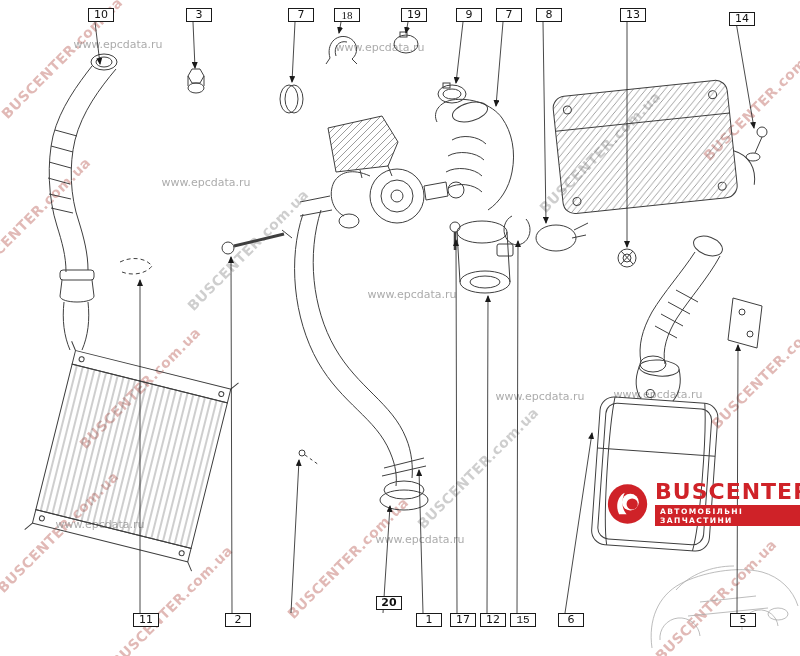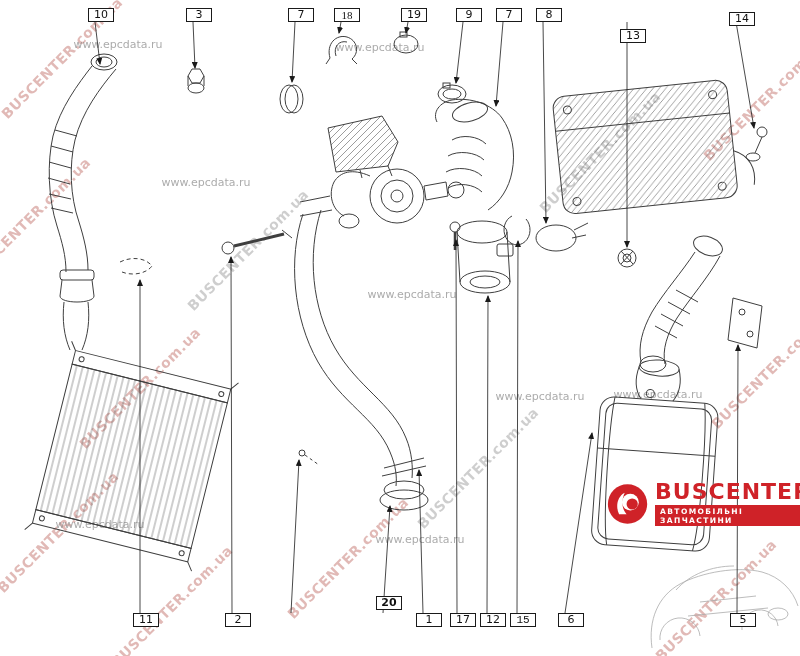--- a/index.html
+++ b/index.html
@@ -249,21 +249,21 @@
   </div>
 
 <div class="callout-box" style="left: 88px; top: 8px;">10</div>
     <div class="callout-box" style="left: 186px; top: 8px;">3</div>
     <div class="callout-box" style="left: 288px; top: 8px;">7</div>
     <div class="callout-box" style="left: 334px; top: 8px; font-family: Liberation Serif, serif;">18</div>
     <div class="callout-box" style="left: 401px; top: 8px;">19</div>
     <div class="callout-box" style="left: 456px; top: 8px;">9</div>
     <div class="callout-box" style="left: 496px; top: 8px;">7</div>
     <div class="callout-box" style="left: 536px; top: 8px;">8</div>
-    <div class="callout-box" style="left: 620px; top: 8px; margin-top: 21px;">13</div>
+    <div class="callout-box" style="left: 620px; top: 8px;">13</div>
     <div class="callout-box" style="left: 729px; top: 12px;">14</div>
     <div class="callout-box" style="left: 133px; top: 613px;">11</div>
     <div class="callout-box" style="left: 225px; top: 613px;">2</div>
     <div class="callout-box" style="left: 284px; top: 634px; margin-top: 26px;">21</div>
     <div class="callout-box" style="left: 376px; top: 596px; font-weight: bold;">20</div>
     <div class="callout-box" style="left: 416px; top: 613px;">1</div>
     <div class="callout-box" style="left: 450px; top: 613px;">17</div>
     <div class="callout-box" style="left: 480px; top: 613px;">12</div>
     <div class="callout-box" style="left: 510px; top: 613px; font-family: Liberation Mono, monospace;">15</div>
     <div class="callout-box" style="left: 558px; top: 613px;">6</div>

